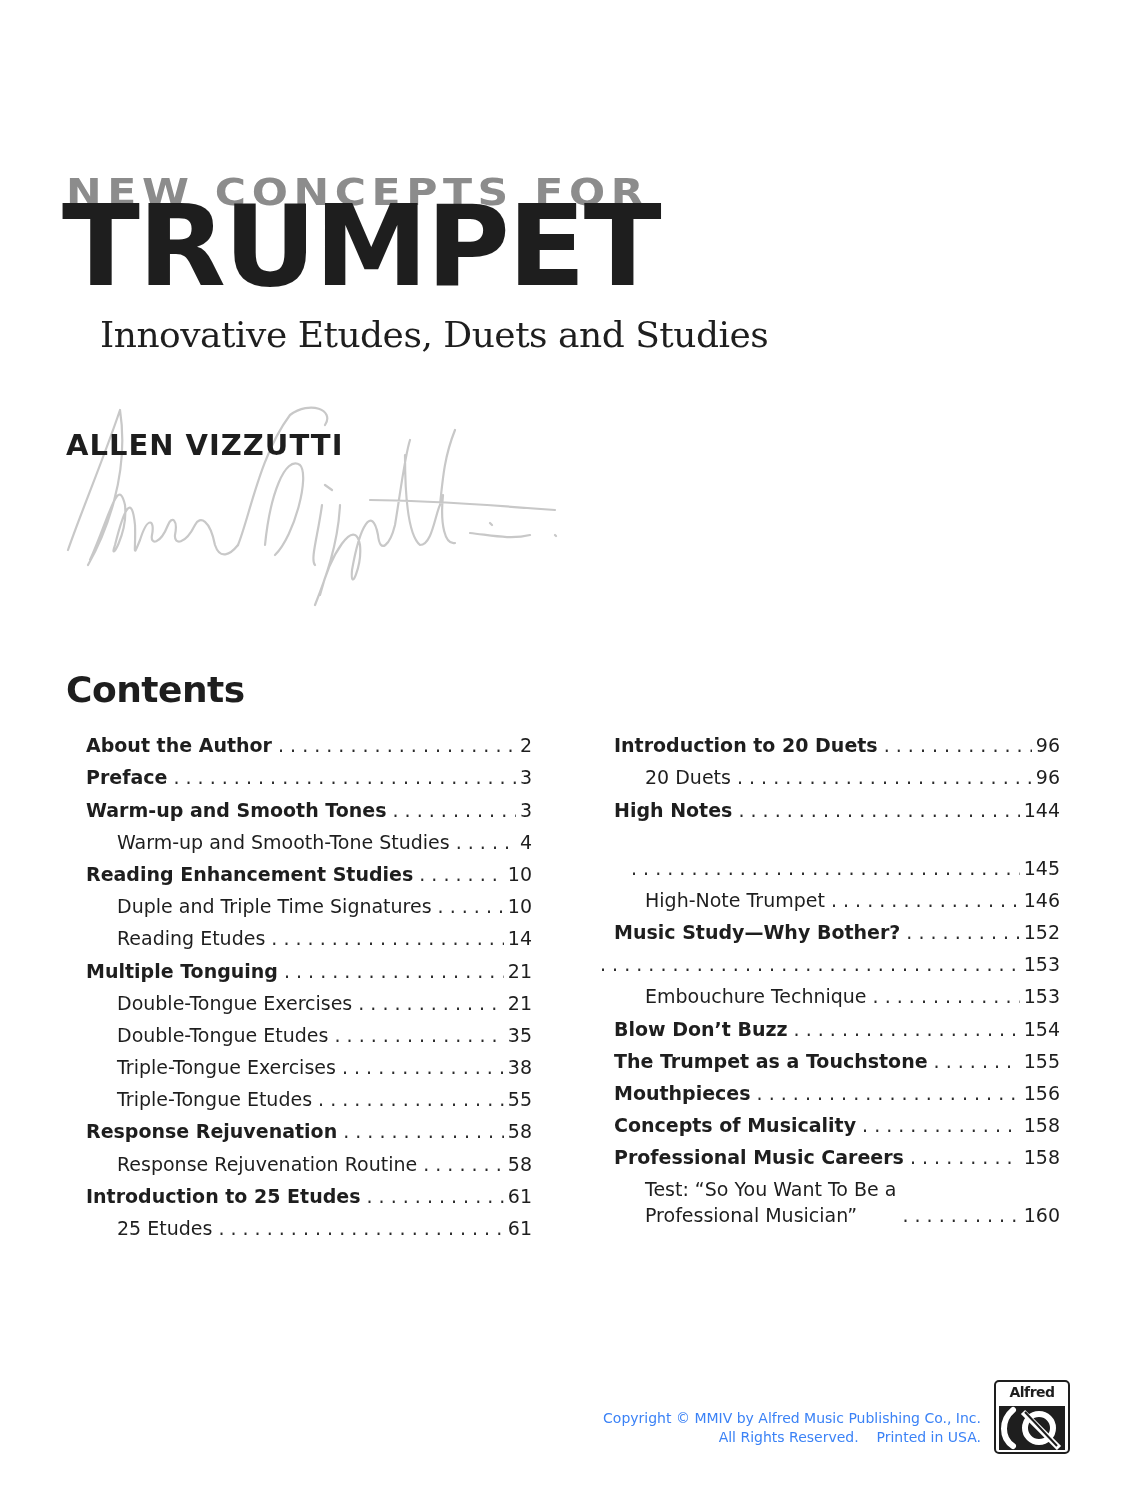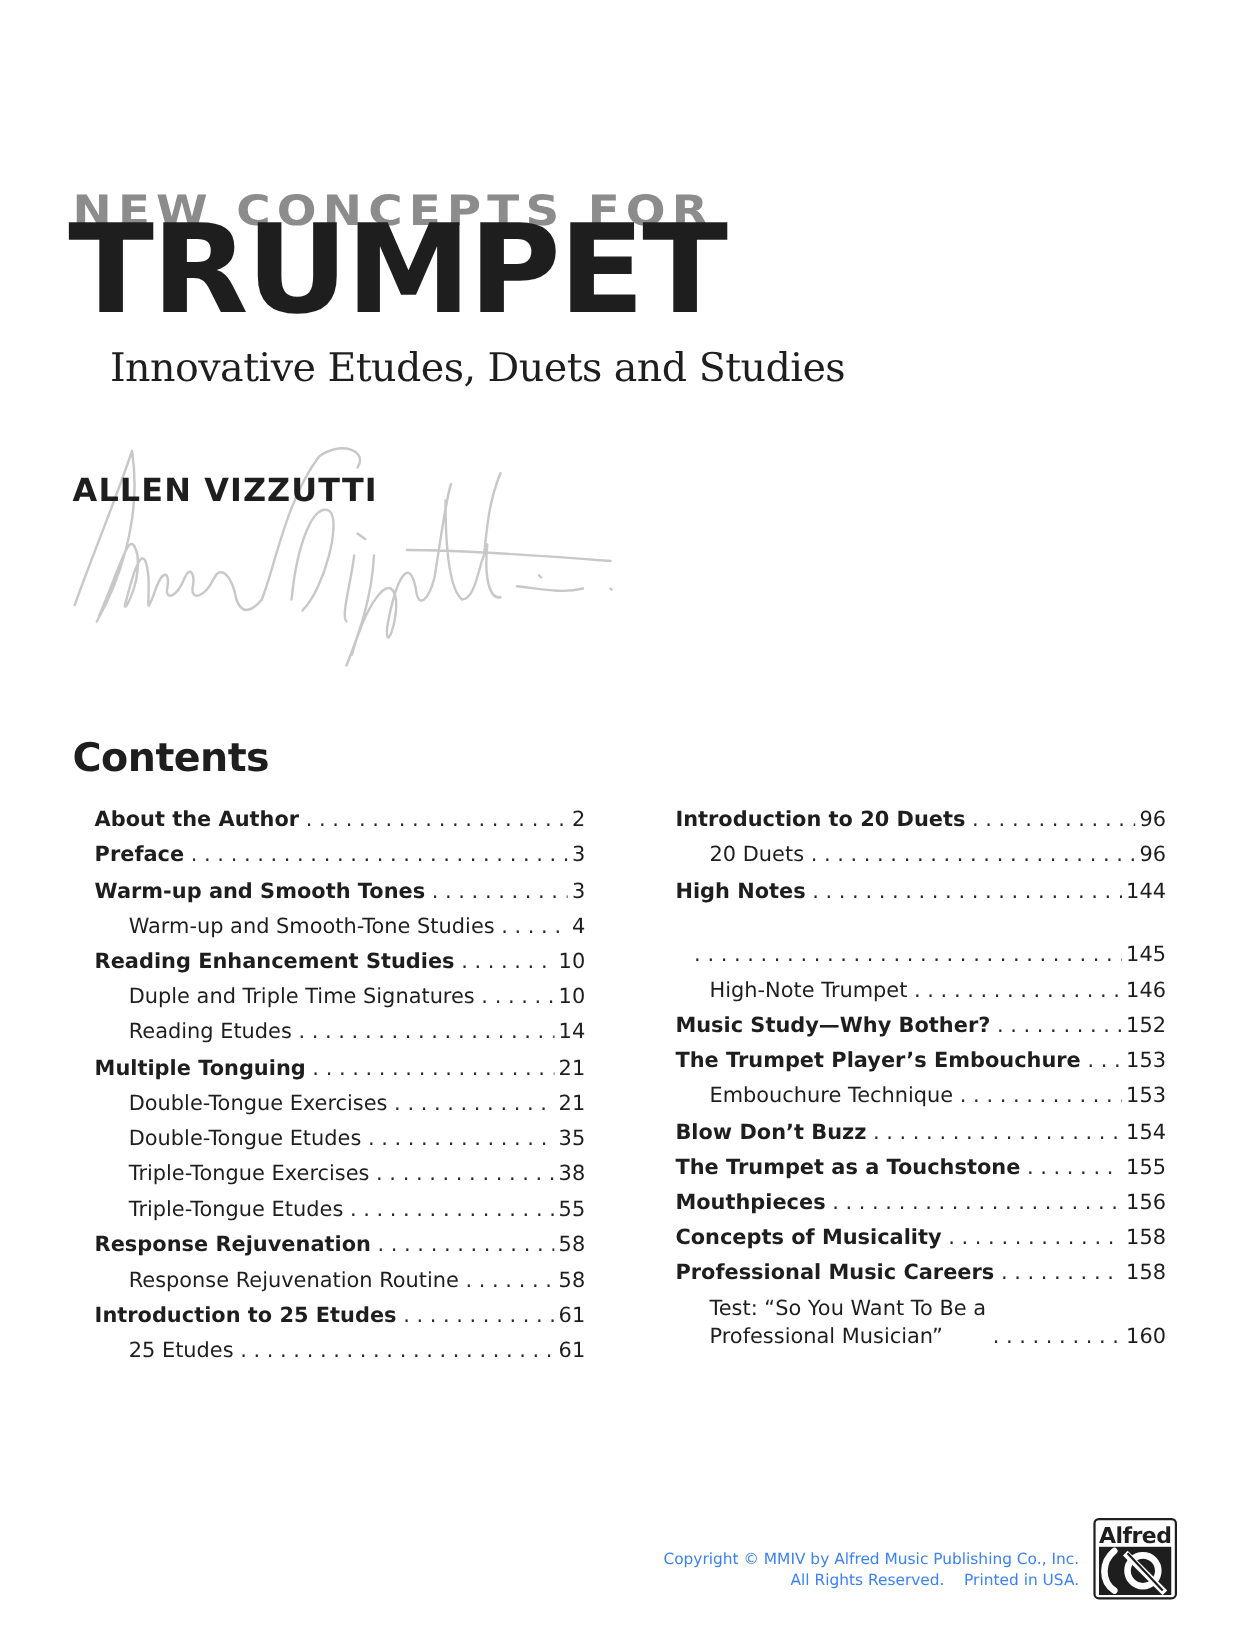--- a/index.html
+++ b/index.html
@@ -74,21 +74,21 @@
       line-height: 19px; text-align: right; color: #3b82f6;
       white-space: pre;
     }
     .publisher-logo {
       position: absolute; left: 994px; top: 1380px; width: 76px; height: 74px;
       border: 2px solid #1e1e1e; border-radius: 5px; background: #fff;
       overflow: hidden;
     }
     .publisher-logo .logo-name {
       position: absolute; left: 0; right: 0; top: 2px; text-align: center;
-      font-family: "DejaVu Sans", sans-serif; font-weight: bold; font-size: 20px;
+      font-family: "DejaVu Sans", sans-serif; font-weight: bold; font-size: 14px;
       color: #1e1e1e; letter-spacing: -0.5px;
     }
     .publisher-logo svg { position: absolute; left: 3px; top: 24px; }
   </style>
 </head>
 <body>
 
 <div class="series-title">NEW CONCEPTS FOR</div>
 <div class="main-title">TRUMPET</div>
 <div class="subtitle">Innovative Etudes, Duets and Studies</div>
@@ -213,21 +213,20 @@
       <span class="label">High-Note Trumpet</span>
       <span class="leader"></span>
       <span class="page">146</span>
     </div>
   <div class="toc-entry main">
       <span class="label">Music Study—Why Bother?</span>
       <span class="leader"></span>
       <span class="page">152</span>
     </div>
   <div class="toc-entry main">
-      <span class="label">The Trumpet Player’s Embouchure</span>
       <span class="leader"></span>
       <span class="page">153</span>
     </div>
   <div class="toc-entry sub">
       <span class="label">Embouchure Technique</span>
       <span class="leader"></span>
       <span class="page">153</span>
     </div>
   <div class="toc-entry main">
       <span class="label">Blow Don’t Buzz</span>

